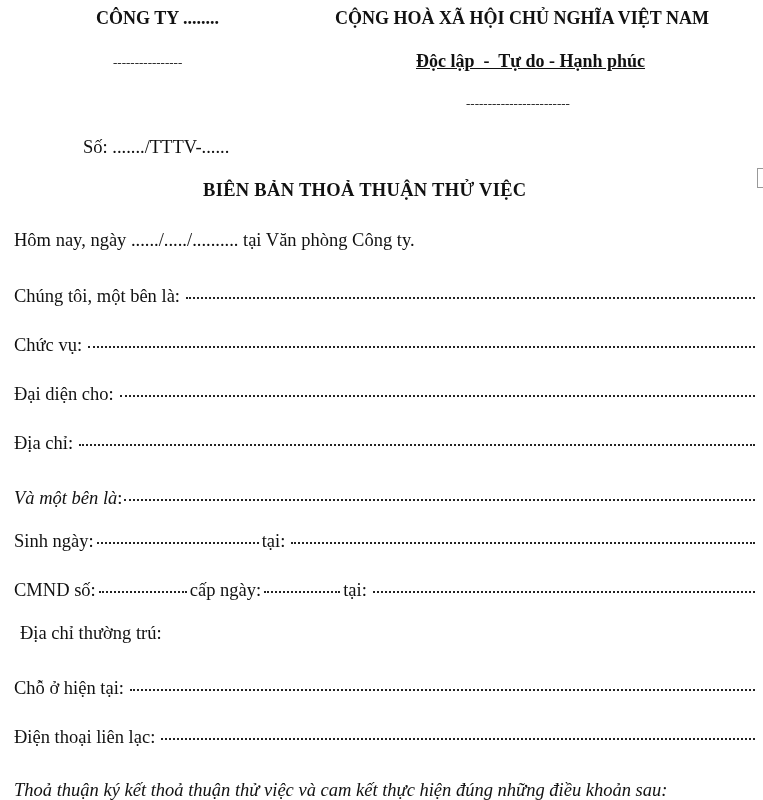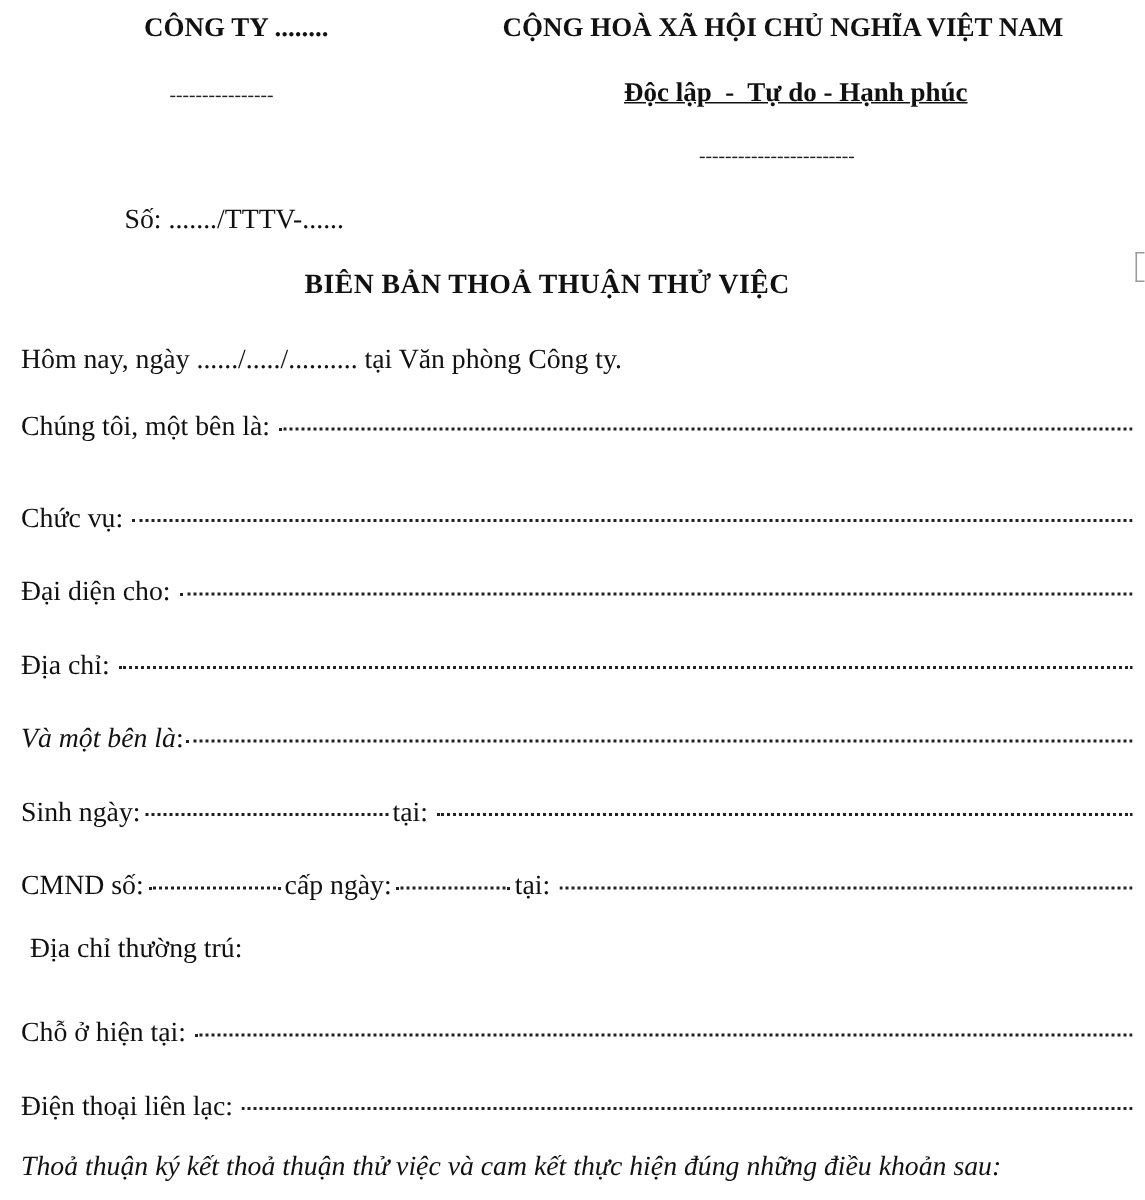--- a/index.html
+++ b/index.html
@@ -50,21 +50,21 @@
       margin: 0 3px;
       vertical-align: baseline;
     }
     .fixed-fill::after {
       content: "";
       position: absolute;
       left: 0; right: 0;
       bottom: 3px;
       border-bottom: 2px dotted #222;
     }
-    .italic { font-style: italic; }
+    .italic { font-style: italic; margin-top: 12px; }
     .margin-mark {
       position: absolute;
       left: 757px;
       top: 168px;
       width: 6px;
       height: 18px;
       border: 1px solid #999;
       border-right: none;
     }
   </style>
@@ -82,21 +82,21 @@
 
 <div class="abs bold" style="left:203px; top:180px; font-size:18.5px; letter-spacing:0.3px;">BIÊN BẢN THOẢ THUẬN THỬ VIỆC</div>
 <div class="margin-mark"></div>
 
 <div class="abs" style="left:14px; top:230px; font-size:18.5px;">
   <span>Hôm nay, ngày</span>
   <span>....../...../..........</span>
   <span>tại Văn phòng Công ty.</span>
 </div>
 
-<div class="line" style="top:268px;">
+<div class="line" style="top:280px;">
   <span>Chúng tôi, một bên là:</span>
   <span class="fill"></span>
 </div>
 
 <div class="line" style="top:329px;">
   <span>Chức vụ:</span>
   <span class="fill"></span>
 </div>
 
 <div class="line" style="top:378px;">

